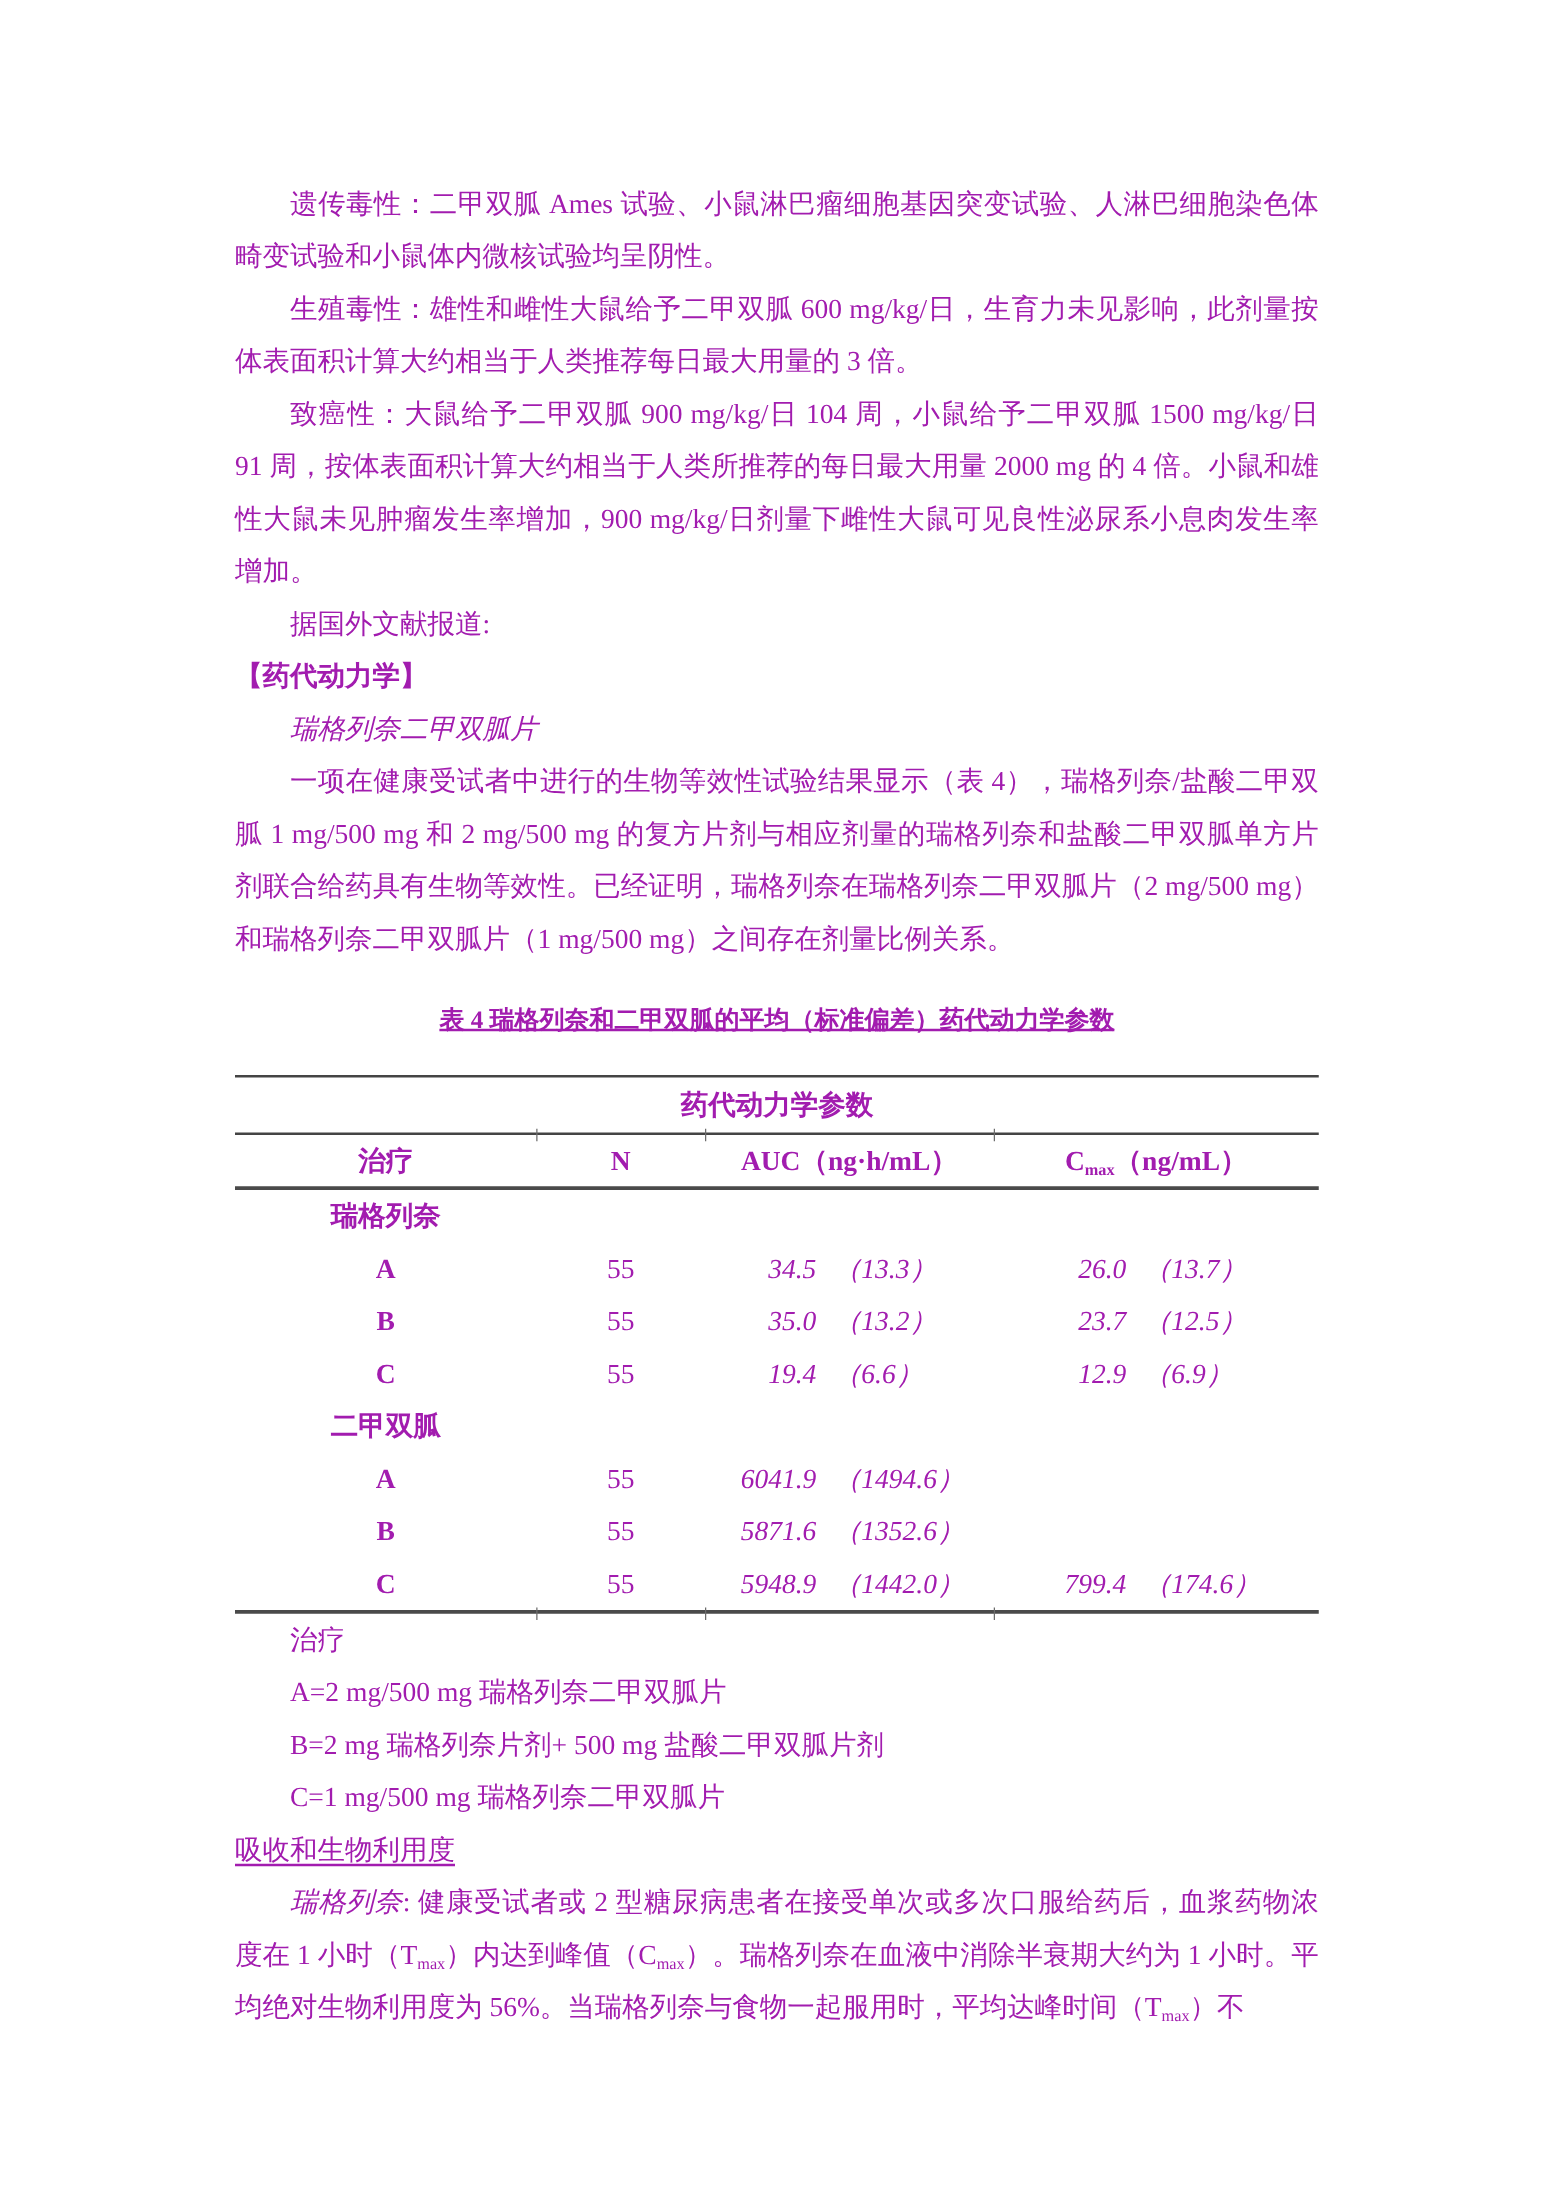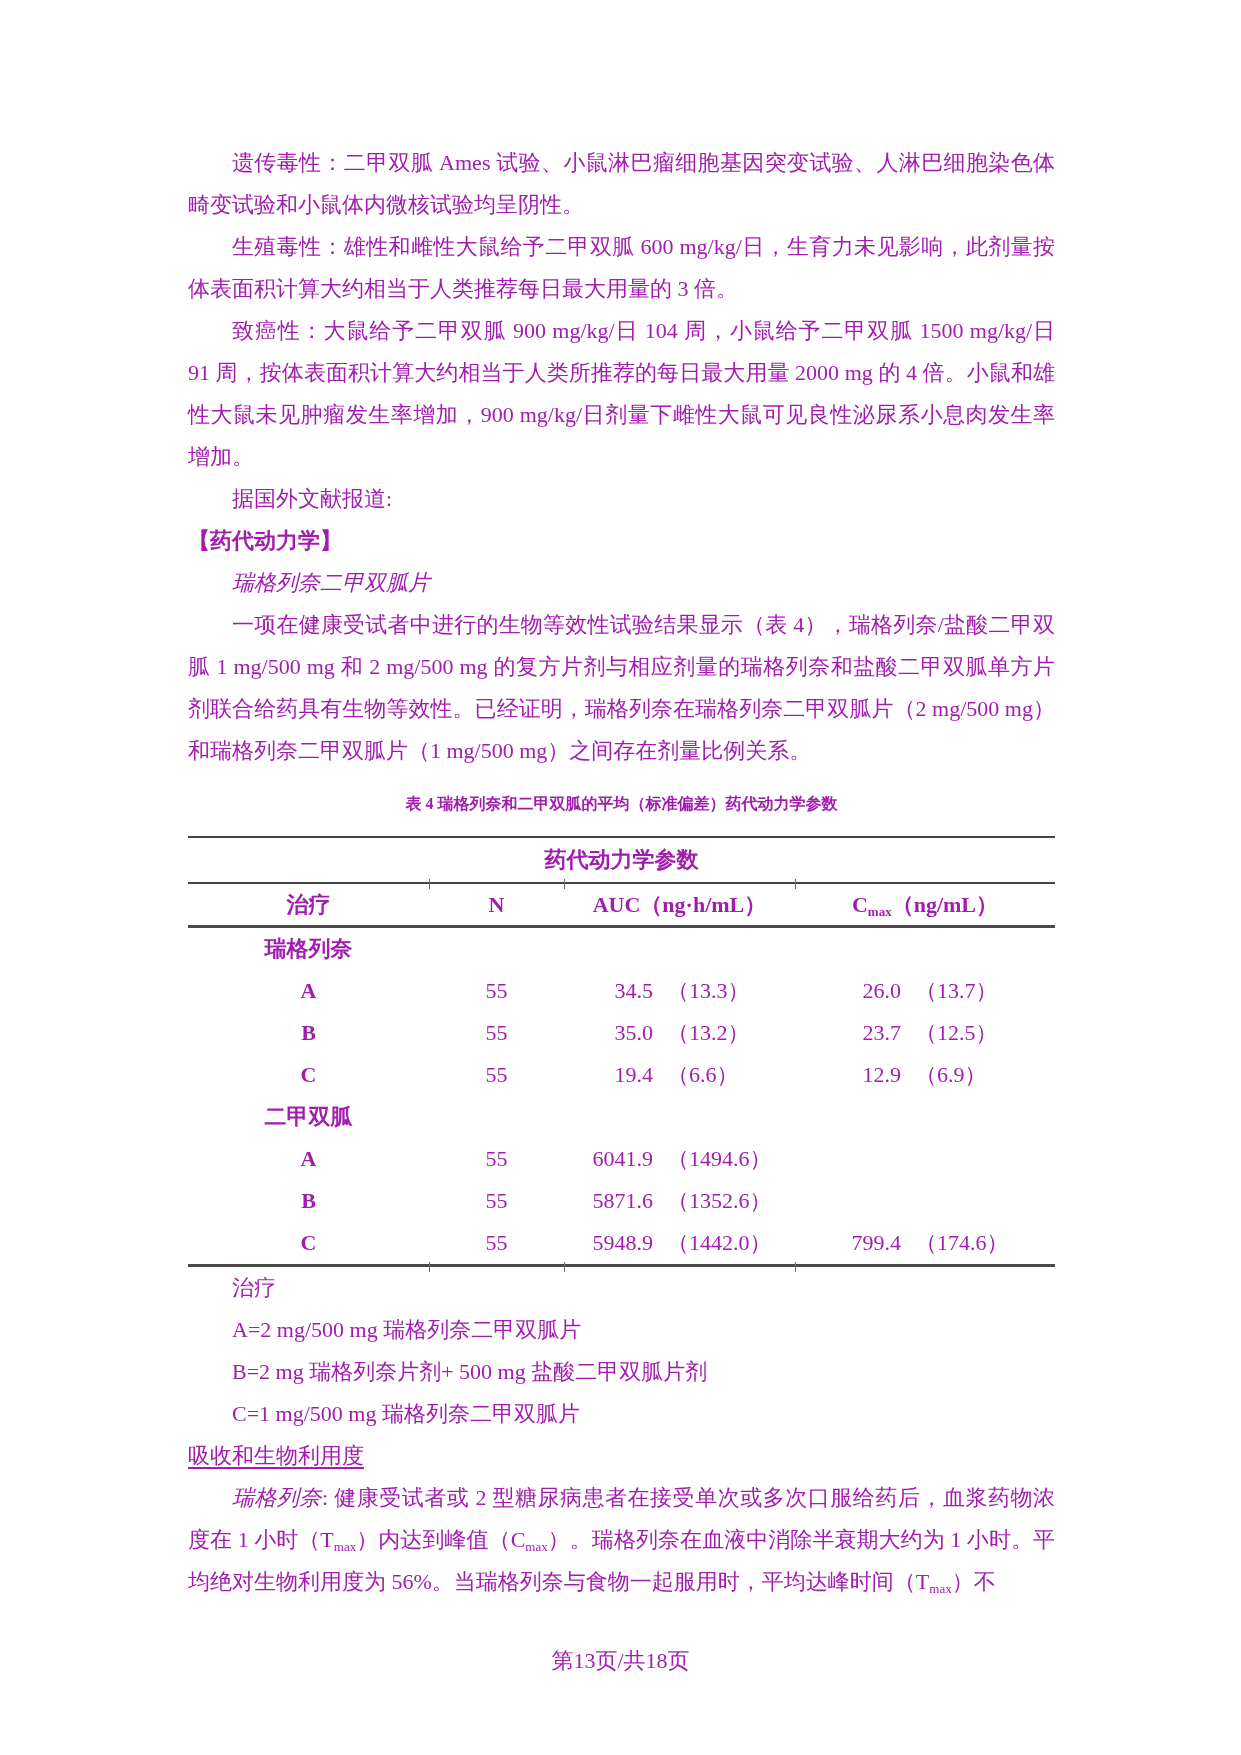--- a/index.html
+++ b/index.html
@@ -13,38 +13,38 @@
     color:#a21caf;
   }
   .content{position:absolute;left:188px;top:142px;width:867px;}
   .para{margin:0;font-size:22px;line-height:42px;text-align:justify;}
   .ind{text-indent:2em;}
   .b{font-weight:bold;}
   .it{font-style:italic;}
   .ul{text-decoration:underline;text-underline-offset:4px;}
   sub{font-size:13px;line-height:0;vertical-align:-4px;}
 
-  .table-title{font-size:16px;font-weight:bold;text-align:center;line-height:56px;margin:4px;}
+  .table-title{font-size:20px;font-weight:bold;text-align:center;line-height:56px;margin:16px;text-decoration:underline;}
 
   .pk-table{width:867px;font-size:22px;}
   .rule{position:relative;height:0;border-top:2px solid #444;}
   .rule.heavy{border-top-width:3px;border-top-color:#4a4a4a;}
   .tick{position:absolute;top:-5px;width:1px;height:10px;background:#6c6c6c;}
   .tick.t1{left:241px;}
   .tick.t2{left:376px;}
   .tick.t3{left:607px;}
 
   .t-grouphead{height:44px;line-height:44px;text-align:center;font-weight:bold;}
   .t-headrow{display:flex;height:41px;line-height:41px;font-weight:bold;}
   .t-row{display:flex;height:42px;line-height:42px;}
   .c1{width:241px;text-align:center;}
   .c2{width:135px;text-align:center;}
   .c3{width:231px;text-align:center;}
   .c4{flex:1;text-align:center;}
-  .split{display:flex;text-align:left;}
+  .split{display:flex;text-align:left;font-style:italic;}
   .c3.split .v{display:inline-block;width:89px;text-align:right;}
   .c4.split .v{display:inline-block;width:106px;text-align:right;}
   .split .s{flex:1;padding-left:14px;text-align:left;}
   .section-label{font-weight:bold;}
   .tletter{font-weight:bold;}
 
   .footer{position:absolute;left:0;right:0;top:1640px;text-align:center;
           font-size:22px;line-height:42px;}
 </style>
 </head>
@@ -173,14 +173,13 @@
     <p class="para ind">A=2 mg/500 mg 瑞格列奈二甲双胍片</p>
     <p class="para ind">B=2 mg 瑞格列奈片剂+ 500 mg 盐酸二甲双胍片剂</p>
     <p class="para ind">C=1 mg/500 mg 瑞格列奈二甲双胍片</p>
 
     <p class="para"><span class="ul">吸收和生物利用度</span></p>
 
     <p class="para ind"><i class="it">瑞格列奈</i><span>: 健康受试者或 2 型糖尿病患者在接受单次或多次口服给药后，血浆药物浓度在 1 小时（T</span><sub>max</sub><span>）内达到峰值（C</span><sub>max</sub><span>）。瑞格列奈在血液中消除半衰期大约为 1 小时。平均绝对生物利用度为 56%。当瑞格列奈与食物一起服用时，平均达峰时间（T</span><sub>max</sub><span>）不</span></p>
 
   </div>
 
-  <div class="footer">第13页/共18页</div>
 </div>
 
 </body></html>

